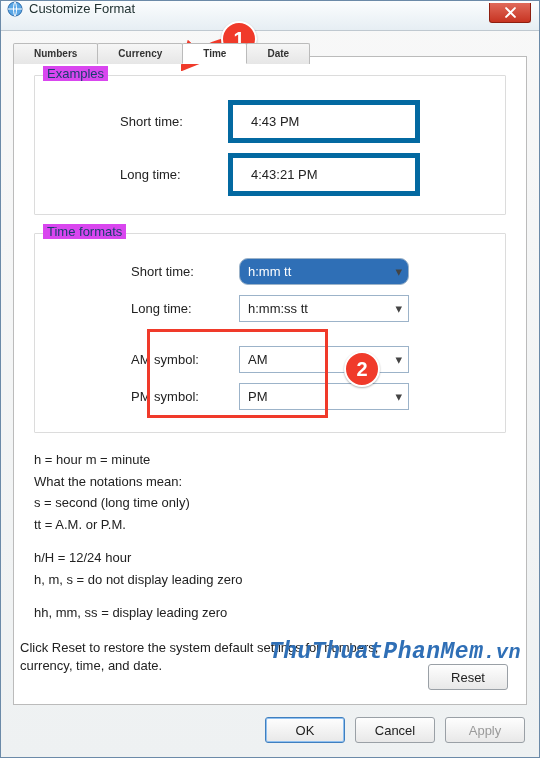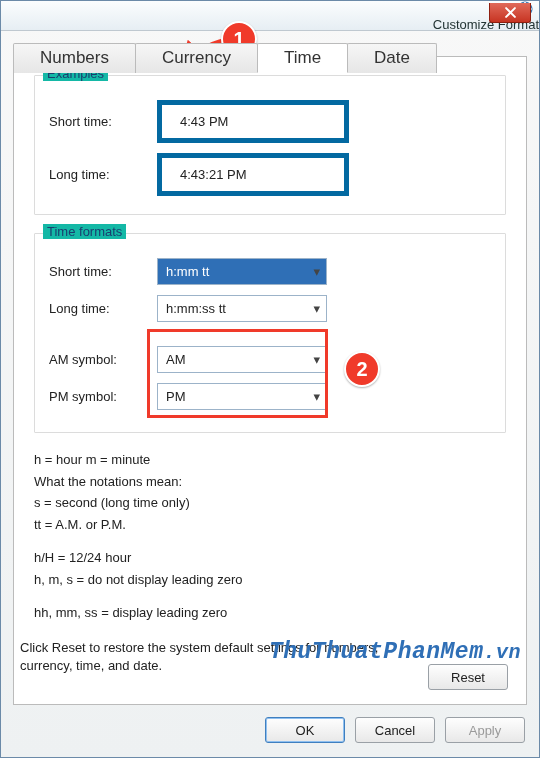--- a/index.html
+++ b/index.html
@@ -15,23 +15,22 @@
     background: linear-gradient(#f8f8f8, #eef1f2);
     border: 1px solid #6b8aa8;
     position: relative;
     overflow: hidden;
   }
   .titlebar {
     height: 30px;
     background: linear-gradient(#fbfdfe, #e6eef3);
     border-bottom: 1px solid #bfc8d0;
     display: flex;
-    align-items: flex-end;
+    align-items: flex-start;
     padding-left: 6px;
-    flex-direction: column;
   }
   .title-icon {
     width: 16px; height: 16px;
     margin-right: 6px;
   }
   .title-text {
     font-size: 13px;
     color: #233;
   }
   .close-btn {
@@ -48,31 +47,32 @@
     justify-content: center;
   }
   .close-btn svg { width: 11px; height: 11px; }
   .tabs {
     display: flex;
     margin: 12px 0 0 12px;
     position: relative;
     z-index: 2;
   }
   .tab {
-    padding: 4px 26px;
+    padding: 4px 20px;
     border: 1px solid #bbb;
     border-bottom: none;
     background: linear-gradient(#f6f6f6, #e6e6e6);
-    font-size: 17px;
+    font-size: 10px;
     color: #333;
     margin-right: -1px;
     border-top-left-radius: 2px;
     border-top-right-radius: 2px;
     cursor: default;
     position: relative;
+    font-weight: bold;
   }
   .tab.active {
     background: #fff;
     border-bottom: 1px solid #fff;
     z-index: 3;
   }
   .tab-panel {
     position: absolute;
     left: 12px; right: 12px;
     top: 55px; bottom: 52px;
@@ -84,28 +84,29 @@
   .groupbox {
     border: 1px solid #dcdcdc;
     border-radius: 1px;
     padding: 14px 14px 18px 14px;
     margin-bottom: 18px;
     position: relative;
   }
   .groupbox .legend {
     position: absolute;
     top: -10px; left: 8px;
-    background: #14b8a6;
+    background: #d946ef;
     padding: 0 4px;
     color: #1a3e6e;
   }
   .row {
     display: flex;
     align-items: center;
     margin-top: 10px;
+    justify-content: center;
   }
   .row:first-of-type { margin-top: 4px; }
   .label {
     width: 108px;
     color: #222;
   }
   .display-box {
     width: 192px;
     height: 43px;
     border: 5px solid #0369a1;
@@ -125,20 +126,21 @@
     justify-content: space-between;
     padding: 0 6px 0 8px;
     color: #222;
     cursor: default;
   }
   .combo .chevron {
     color: #444;
   }
   .combo.highlight {
     background: #2f6fb6;
+    border-radius: 9px;
   }
   .combo.highlight .ctext {
     background: #2f6fb6;
     color: #fff;
   }
   .red-marker {
     position: absolute;
     border: 3px solid #f03a2a;
   }
   .marker-1 {

